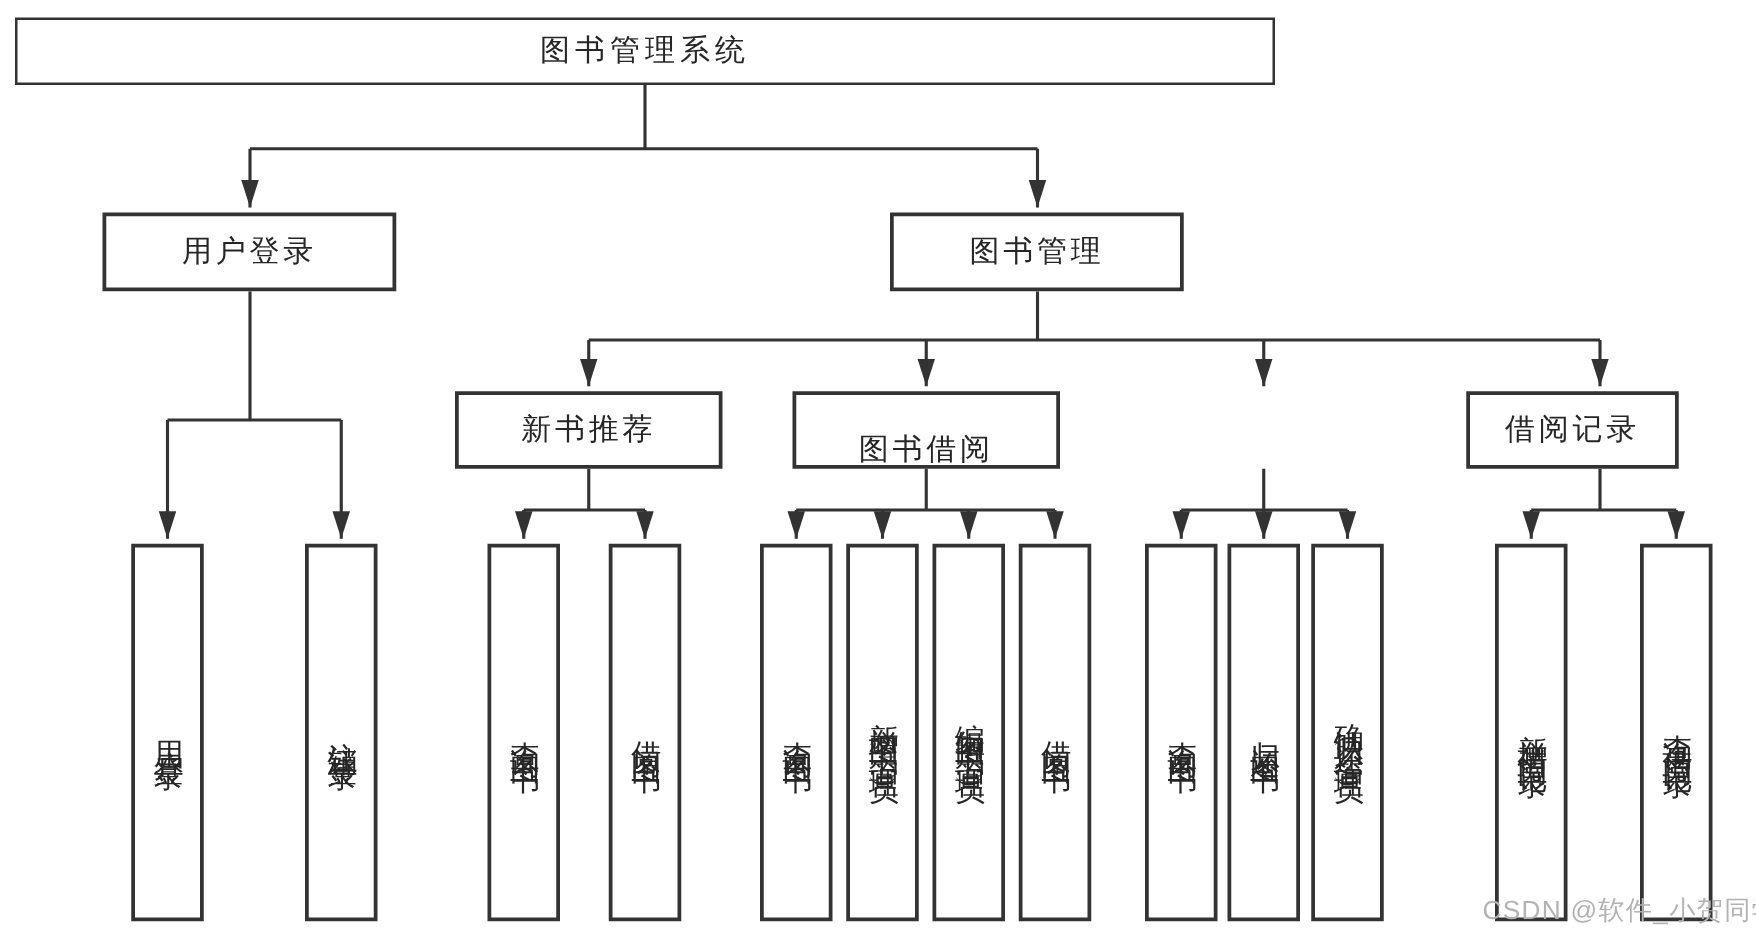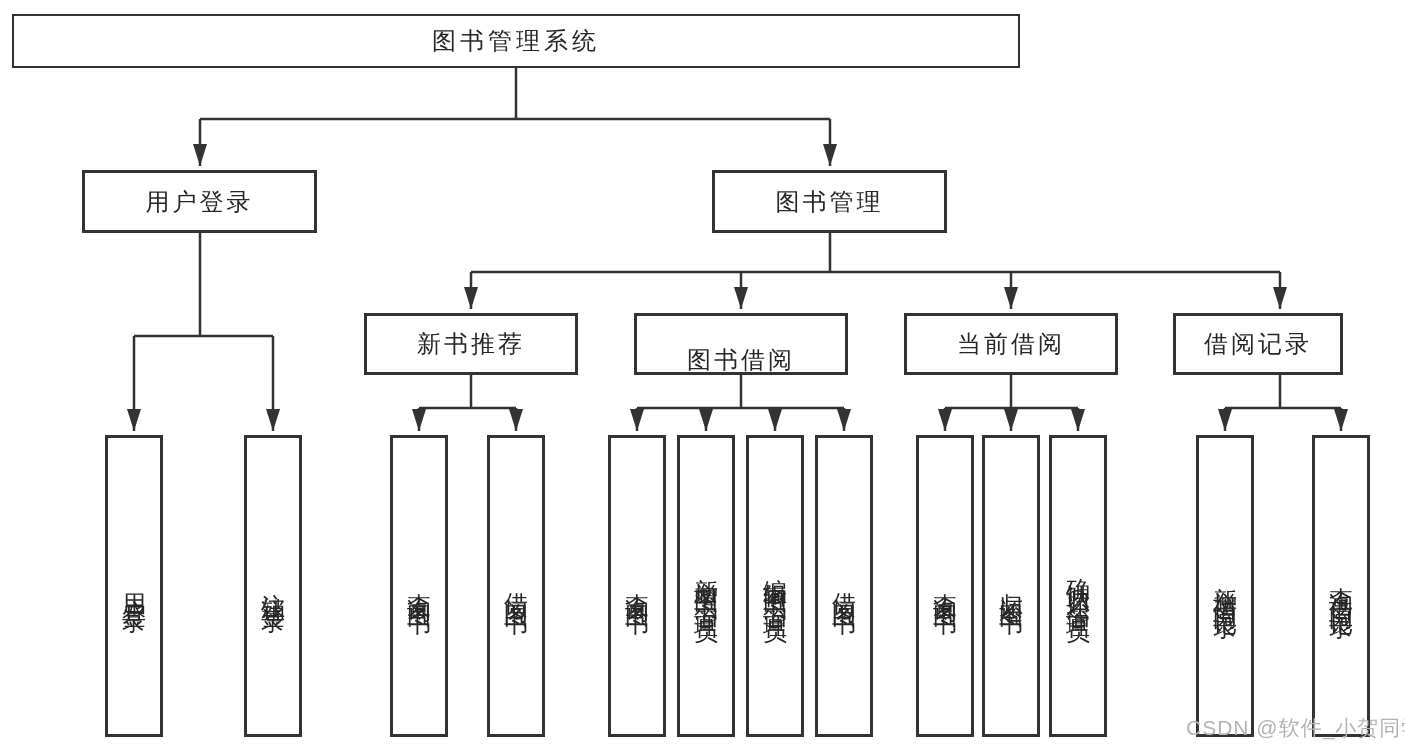--- a/index.html
+++ b/index.html
@@ -124,23 +124,20 @@
   <div class="box n-book-mgmt">
     <span>图书管理</span>
   </div>
 
   <div class="box n-new-book">
     <span>新书推荐</span>
   </div>
   <div class="box n-book-borrow">
     <span>图书借阅</span>
   </div>
-  <div class="box n-current-borrow">
-    <span>当前借阅</span>
-  </div>
   <div class="box n-borrow-records">
     <span>借阅记录</span>
   </div>
 
   <div class="box leaf l-user-login">
     <span class="vtext">用户登录</span>
   </div>
   <div class="box leaf l-logout">
     <span class="vtext">注销登录</span>
   </div>

